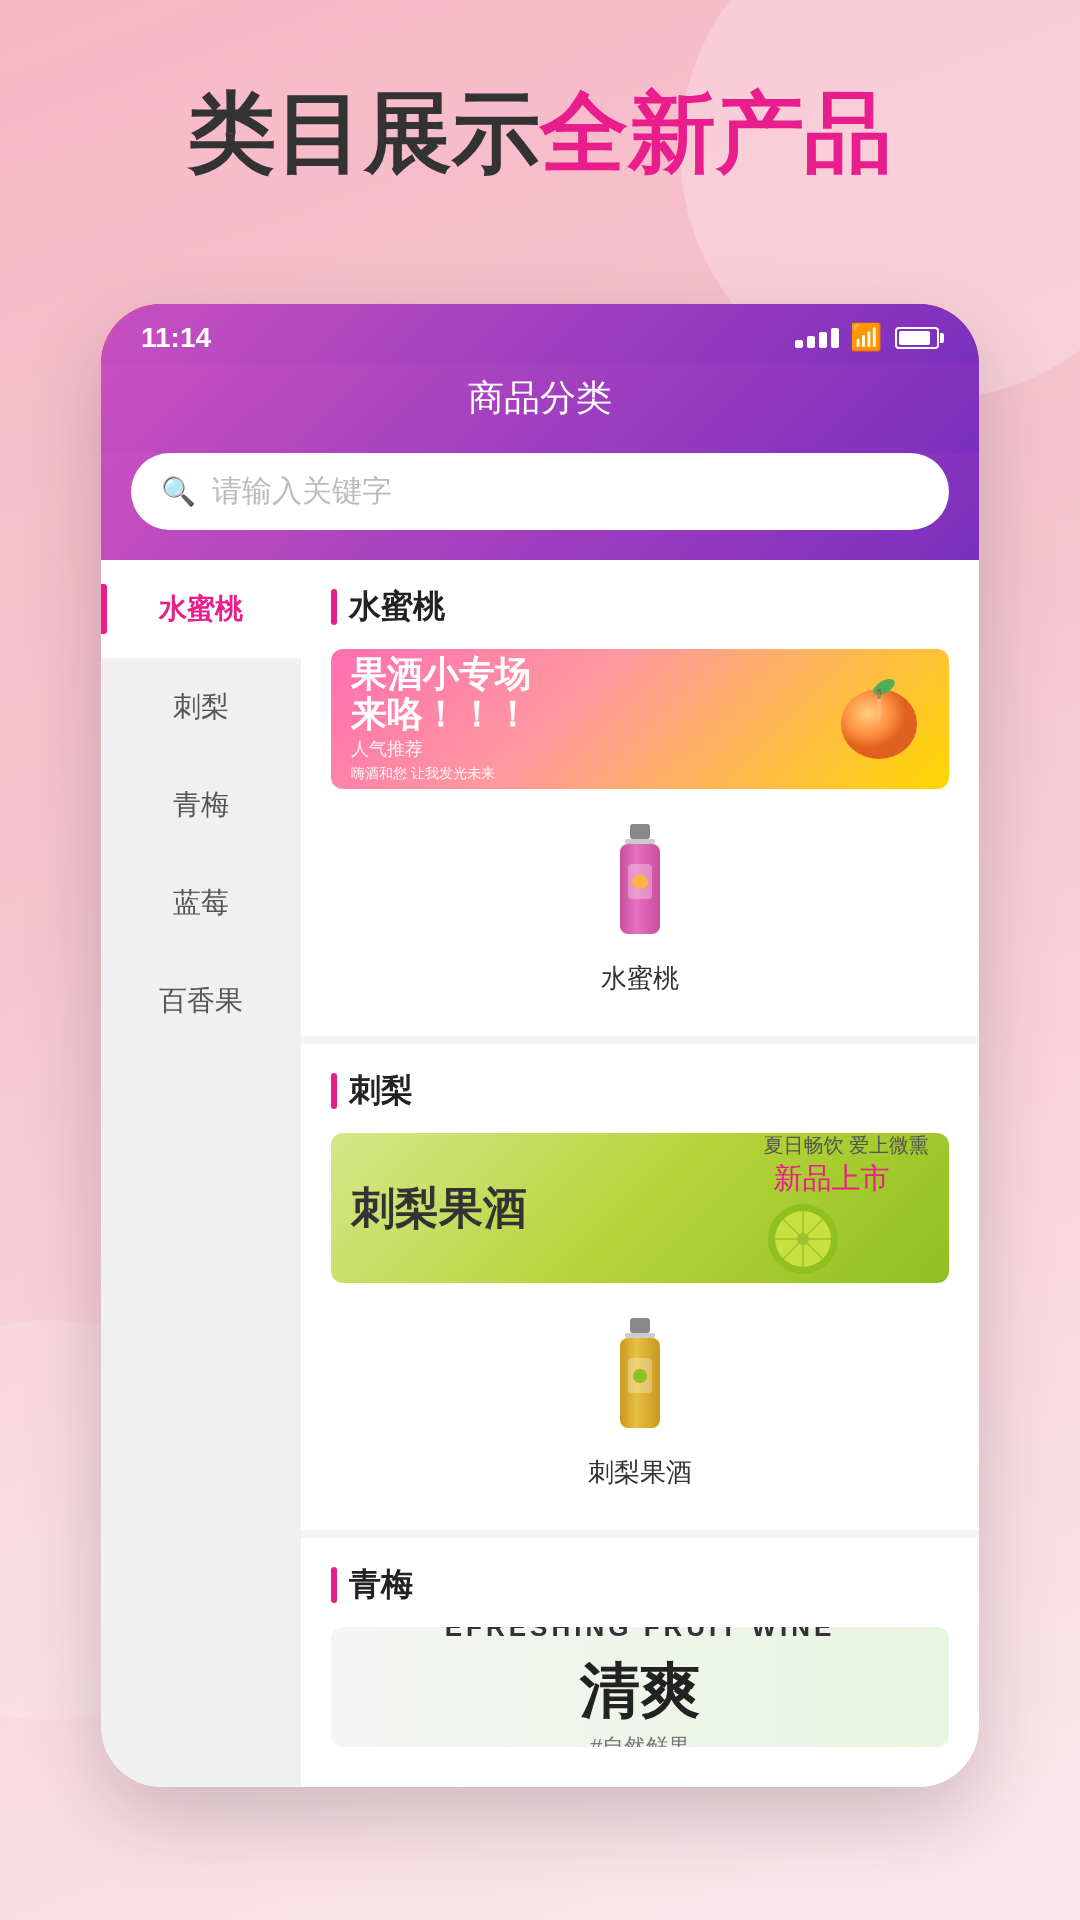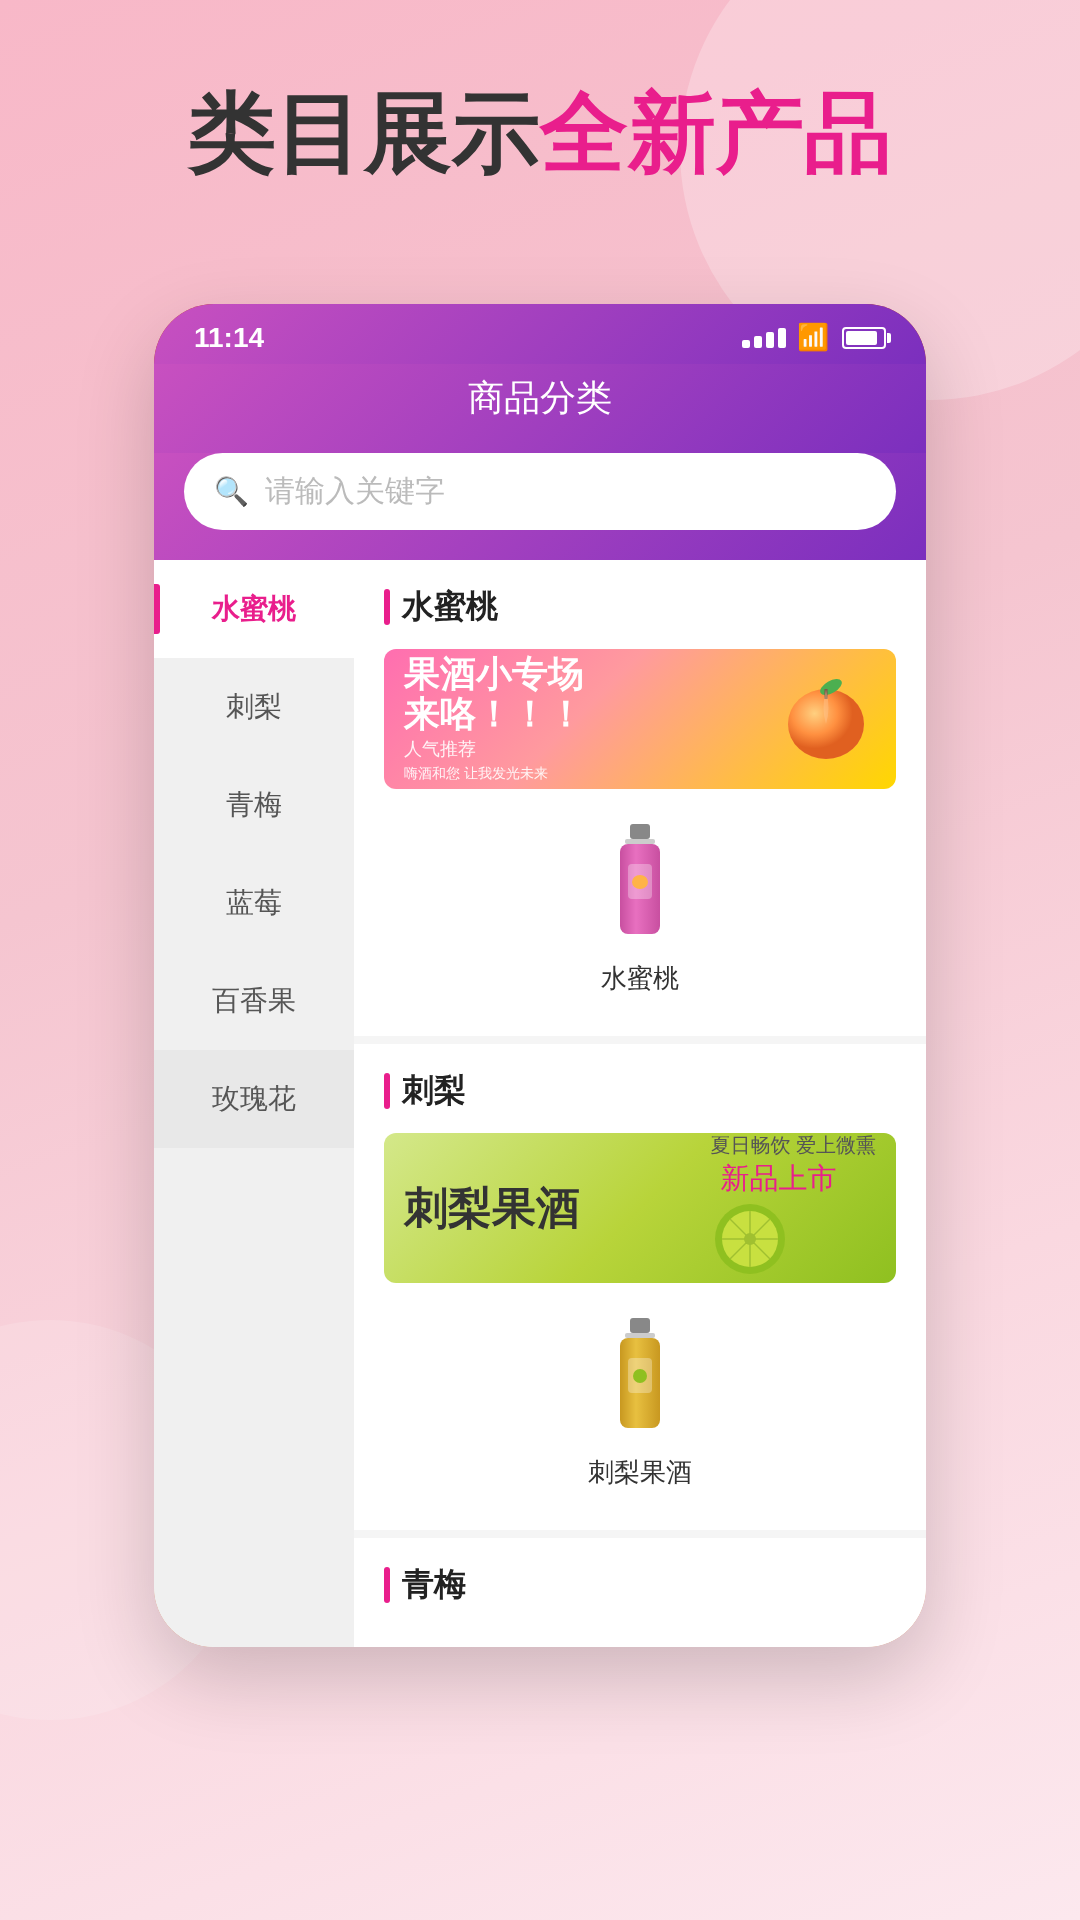--- a/index.html
+++ b/index.html
@@ -61,21 +61,21 @@
     .sub-title {
       font-size: 44px;
       color: #555;
       font-weight: 400;
     }
 
     
     .phone-mockup {
       position: relative;
       z-index: 1;
-      width: 772px;
+      width: 878px;
       background: #c2410c;
       border-radius: 60px;
       overflow: hidden;
       box-shadow: 0 30px 80px rgba(0,0,0,0.18);
       margin-top: 50px;
     }
 
     
     .status-bar {
       background: linear-gradient(135deg, #c850c0 0%, #7b2fbe 100%);
@@ -375,23 +375,20 @@
         <span>刺梨</span>
       </div>
       <div class="sidebar-item">
         <span>青梅</span>
       </div>
       <div class="sidebar-item">
         <span>蓝莓</span>
       </div>
       <div class="sidebar-item">
         <span>百香果</span>
-      </div>
-      <div class="sidebar-item gray-bg">
-        <span>玫瑰花</span>
       </div>
     </div>
 
     <div class="right-content">
 
       <div class="category-section">
         <div class="category-title">
           <div class="category-title-bar"></div>
           <span>水蜜桃</span>
         </div>
@@ -500,18 +497,27 @@
           <span class="product-name">刺梨果酒</span>
         </div>
       </div>
 
       <div class="category-section" style="border-bottom:none;">
         <div class="category-title">
           <div class="category-title-bar"></div>
           <span>青梅</span>
         </div>
 
+        <div class="banner" style="height:120px; background: linear-gradient(to right, #f5f5f5, #e8f5e0);">
+          <div style="width:100%; height:100%; display:flex; flex-direction:column; align-items:center; justify-content:center;">
+            <div style="font-size:26px; font-weight:700; color:#333; letter-spacing:4px;">EFRESHING FRUIT WINE</div>
+            <div style="display:flex; align-items:center; gap:20px; margin-top:8px;">
+              <span style="font-size:60px; font-weight:900; color:#222;">清爽</span>
+            </div>
+            <div style="font-size:22px; color:#777;">#自然鲜果</div>
+          </div>
+        </div>
       </div>
 
     </div>
   </div>
 
 </div>
 
 </body></html>

